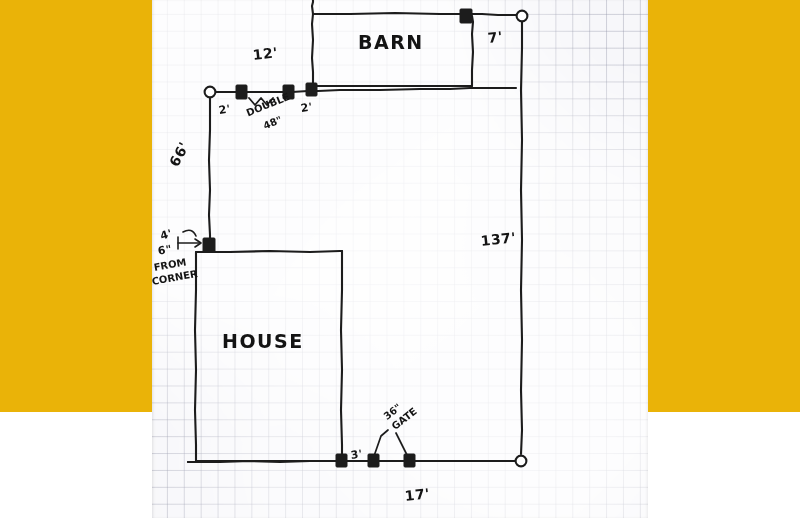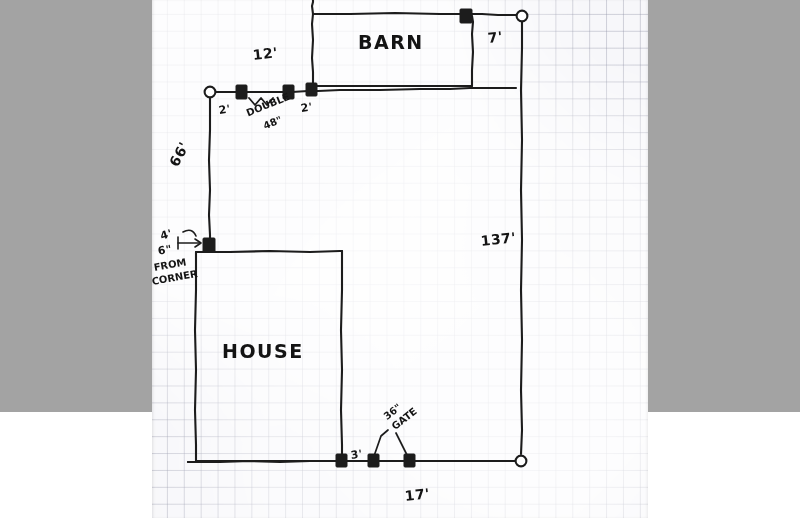--- a/index.html
+++ b/index.html
@@ -1,21 +1,21 @@
 <!DOCTYPE html>
 <html><head>
 <meta charset="utf-8">
 <style>
   html,body{margin:0;padding:0;}
   body{
     width:800px;height:518px;overflow:hidden;
     background:#ffffff;
     font-family:"DejaVu Sans", sans-serif;
   }
-  #stage{position:relative;width:800px;height:412px;background:#a3a3a3;}
+  #stage{position:relative;width:800px;height:412px;background:#eab308;}
 
   
   #paper{
     position:absolute;left:152px;top:0px;width:496px;height:518px;
     background:#f7f7fa;
     overflow:hidden;
   }
   #paper .grid{
     position:absolute;inset:0;
     background-image:
@@ -119,21 +119,21 @@
       <rect x="460" y="9" width="12" height="14" rx="1"></rect>
       <rect x="203" y="238" width="12" height="14" rx="1"></rect>
       <rect x="336" y="454" width="11" height="13" rx="1"></rect>
       <rect x="368" y="454" width="11" height="13" rx="1"></rect>
       <rect x="404" y="454" width="11" height="13" rx="1"></rect>
     </g>
   </svg>
 
   <div id="labels">
       <div class="lbl lg" style="left: 358px; top: 33px; transform-origin: left top;">BARN</div>
-      <div class="lbl lg" style="left: 222px; top: 342px; transform-origin: left top;">HOUSE</div>
+      <div class="lbl lg" style="left: 222px; top: 332px; transform-origin: left top;">HOUSE</div>
       <div class="lbl md" style="left: 252px; top: 48px; transform: rotate(-6deg); transform-origin: left top;">12'</div>
       <div class="lbl md" style="left: 487px; top: 31px; transform: rotate(-6deg); transform-origin: left top;">7'</div>
       <div class="lbl md" style="left: 480px; top: 234px; transform: rotate(-6deg); transform-origin: left top;">137'</div>
       <div class="lbl md" style="left: 167px; top: 162px; transform: rotate(-62deg); transform-origin: left top;">66'</div>
       <div class="lbl md" style="left: 404px; top: 489px; transform: rotate(-6deg); transform-origin: left top;">17'</div>
       <div class="lbl sm" style="left: 218px; top: 105px; transform: rotate(-8deg); transform-origin: left top;">2'</div>
       <div class="lbl sm" style="left: 300px; top: 103px; transform: rotate(-8deg); transform-origin: left top;">2'</div>
       <div class="lbl sm" style="left: 350px; top: 450px; transform: rotate(-8deg); transform-origin: left top;">3'</div>
       <div class="lbl tiny" style="left: 245px; top: 109px; transform: rotate(-22deg); transform-origin: left top;">DOUBLE</div>
       <div class="lbl tiny" style="left: 262px; top: 122px; transform: rotate(-22deg); transform-origin: left top;">48"</div>

